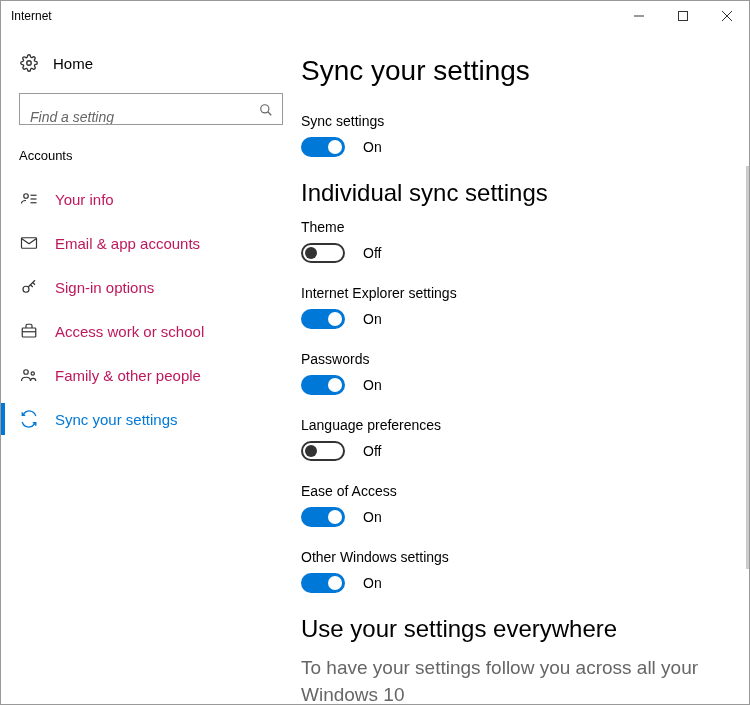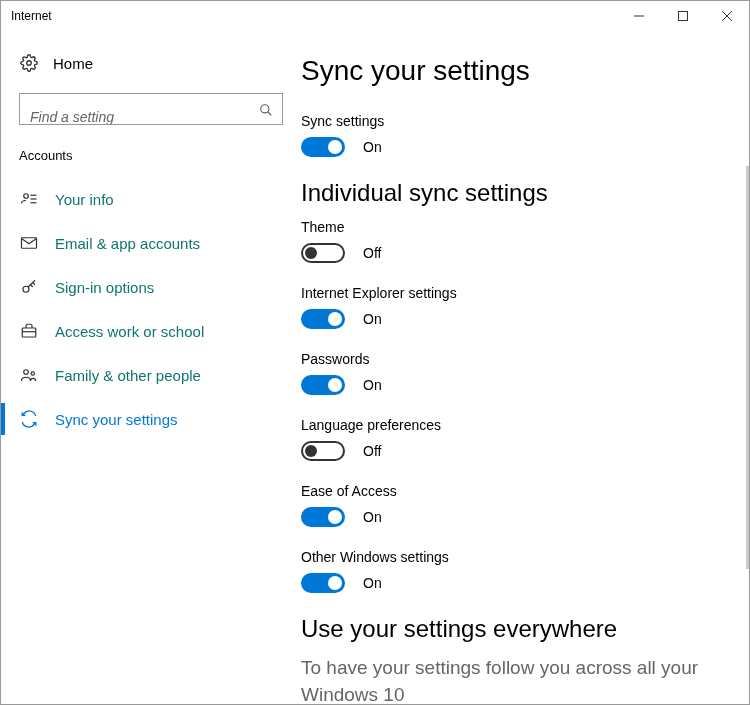--- a/index.html
+++ b/index.html
@@ -20,21 +20,21 @@
   
   .search-wrap { position: relative; margin: 0 18px 22px 0; }
   .search-input { width: 100%; height: 32px; border: 1px solid #999; padding: 16px 34px 0 10px; font-size: 14px; font-style: italic; color: #666; background: #fff; }
   .search-input::placeholder { color: #666; font-style: italic; }
   .search-icon { position: absolute; right: 10px; top: 50%; transform: translateY(-50%); width: 14px; height: 14px; }
   
   .section-header { font-size: 13px; color: #000000; margin-bottom: 14px; }
   
   .nav-item { display: flex; align-items: center; height: 44px; cursor: pointer; position: relative; }
   .nav-item .icon { width: 20px; display:flex; align-items:center; justify-content:center; margin-right: 16px; color: #333; }
-  .nav-item .label { font-size: 15px; color: #0f766e; }
+  .nav-item .label { font-size: 15px; color: #be185d; }
   .nav-item.active { }
   .nav-item.active::before { content: ""; position: absolute; left: -18px; top: 6px; bottom: 6px; width: 4px; background: #0078d7; }
   .nav-item.active .label { color: #0078d7; }
   .nav-item.active .icon { color: #0078d7; }
   
   .main { flex: 1; padding: 24px 10px 0 0; position: relative; overflow-y: auto; }
   .main h1 { font-size: 28px; font-weight: 400; margin-bottom: 26px; }
   .main h2 { font-size: 24px; font-weight: 400; margin: 20px 0 12px 0; }
   .setting-label { font-size: 14px; margin-bottom: 8px; }
   .toggle-row { display: flex; align-items: center; margin-bottom: 22px; }

